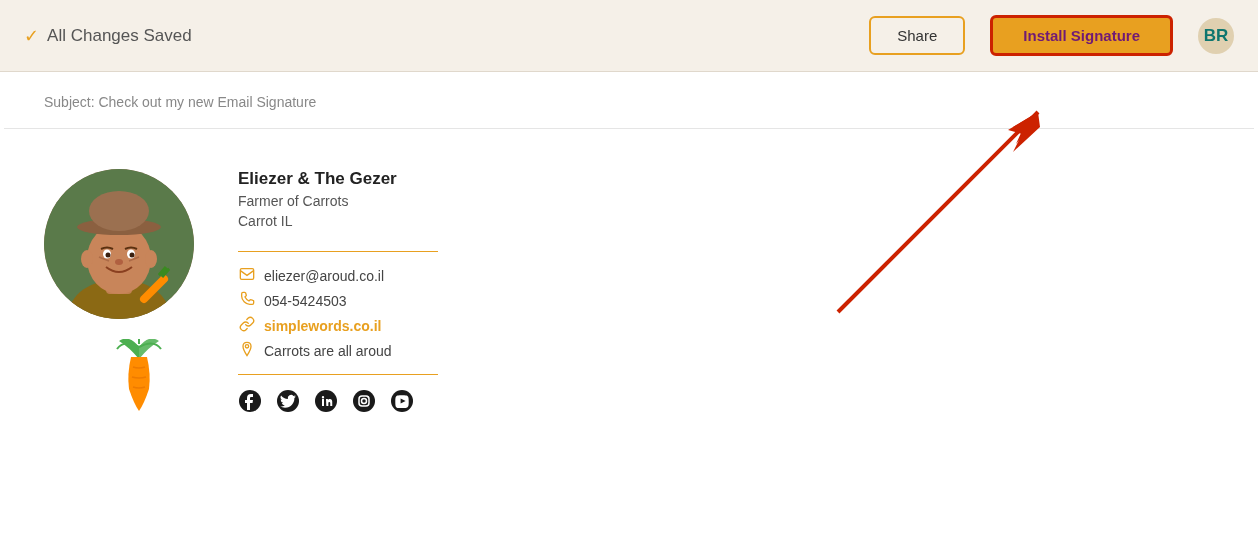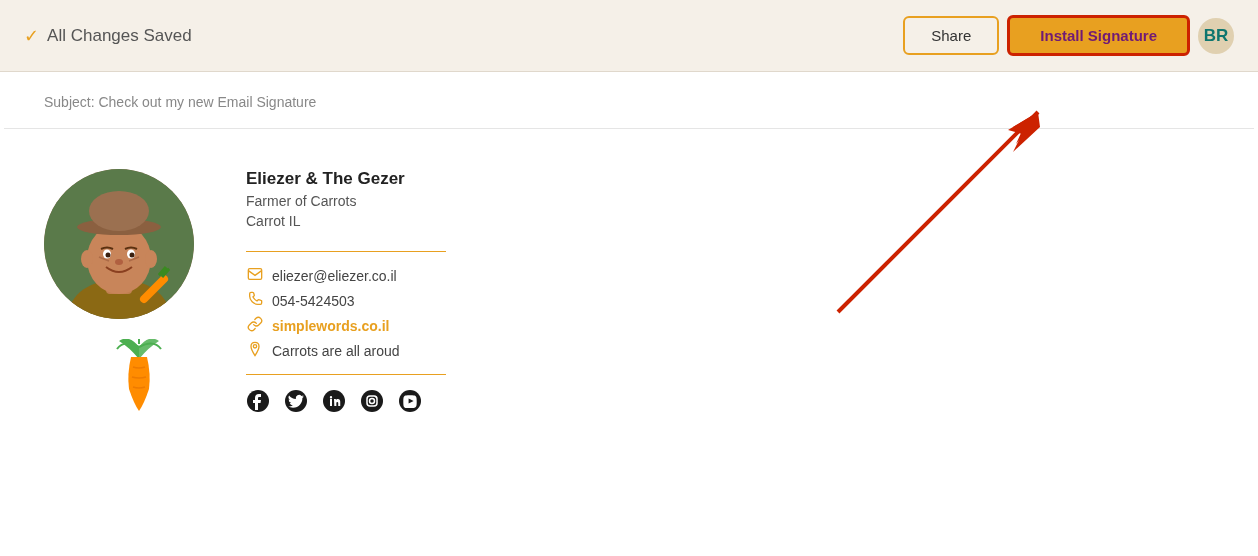--- a/index.html
+++ b/index.html
@@ -29,21 +29,21 @@
       color: #e8a020;
       font-size: 18px;
     }
     .saved-text {
       color: #555;
       font-size: 17px;
     }
     .header-right {
       display: flex;
       align-items: center;
-      gap: 8px;
+      gap: 25px;
     }
     .share-btn {
       padding: 9px 26px;
       border: 2px solid #e8a020;
       background: transparent;
       color: #333;
       font-size: 15px;
       font-weight: 500;
       border-radius: 6px;
       cursor: pointer;
@@ -85,21 +85,21 @@
       padding: 18px 40px;
       border-bottom: 1px solid #e5e5e5;
       color: #888;
       font-size: 14px;
     }
 
     
     .signature-area {
       padding: 30px 40px 30px 40px;
       display: flex;
-      gap: 12px;
+      gap: 4px;
     }
 
     
     .profile-photo {
       width: 150px;
       height: 150px;
       border-radius: 50%;
       overflow: hidden;
       flex-shrink: 0;
       margin-right: 40px;
@@ -289,21 +289,21 @@
       <div class="sig-location">Carrot IL</div>
       <hr class="sig-divider">
 
       <div class="contact-row">
         <span class="contact-icon">
           <svg width="16" height="16" viewBox="0 0 24 24" fill="none" xmlns="http://www.w3.org/2000/svg">
             <rect x="2" y="4" width="20" height="16" rx="2" stroke="#e8a020" stroke-width="2"></rect>
             <path d="M2 7 L12 14 L22 7" stroke="#e8a020" stroke-width="2" fill="none"></path>
           </svg>
         </span>
-        <span>eliezer@eliezer.co.il</span>
+        <span>eliezer@aroud.co.il</span>
       </div>
 
       <div class="contact-row">
         <span class="contact-icon">
           <svg width="16" height="16" viewBox="0 0 24 24" fill="none" xmlns="http://www.w3.org/2000/svg">
             <path d="M6 2C5 2 4 3 4 4 L4 8 C4 14 10 20 16 20 L20 20 C21 20 22 19 22 18 L22 15 C22 14.5 21.5 14 21 14 L17.5 13 C17 13 16.5 13.5 16 14 L15 15 C13 14 10 11 9 9 L10 8 C10.5 7.5 11 7 11 6.5 L10 3 C9.5 2.5 9 2 8.5 2 Z" stroke="#e8a020" stroke-width="2" fill="none"></path>
           </svg>
         </span>
         <span>054-5424503</span>
       </div>

